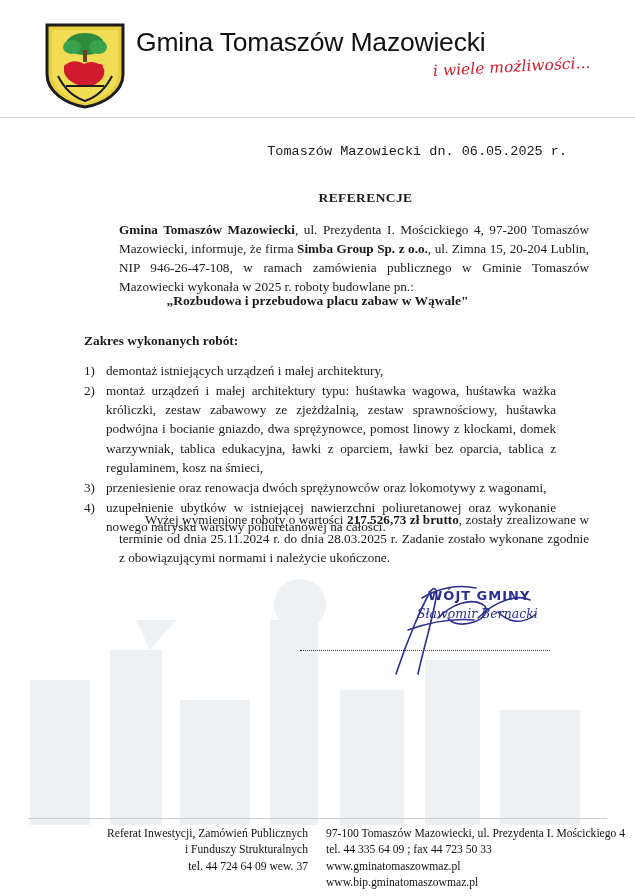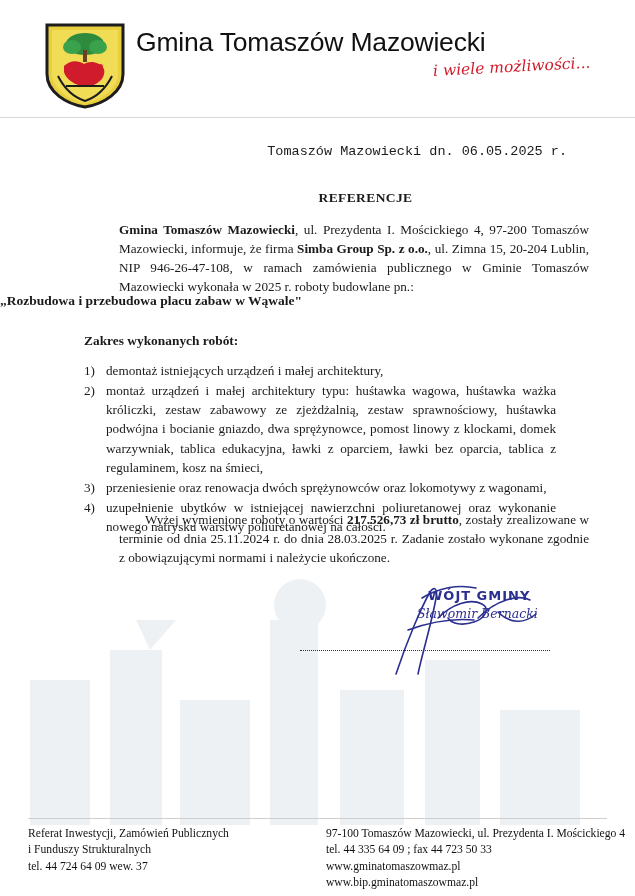--- a/index.html
+++ b/index.html
@@ -111,20 +111,21 @@
     margin-left: 35px;
   }
   .para b { font-weight: bold; }
 
   .p-intro { top: 102px; }
 
   .project-title {
     position: absolute;
     left: 0; top: 175px;
     width: 635px;
+    text-align: center;
     font-size: 13.5px;
     font-weight: bold;
   }
 
   .scope-head {
     position: absolute;
     left: 84px;
     top: 215px;
     font-size: 13.4px;
     font-weight: bold;
@@ -214,20 +215,21 @@
     font-family: "Liberation Serif", serif;
     font-size: 11.6px;
     line-height: 1.42;
     color: #111;
   }
   .footer-left {
     position: absolute;
     left: 28px;
     top: 0;
     width: 280px;
+    text-align: right;
   }
   .footer-right {
     position: absolute;
     left: 326px;
     top: 0;
     width: 300px;
   }
 </style>
 </head>
 <body>

